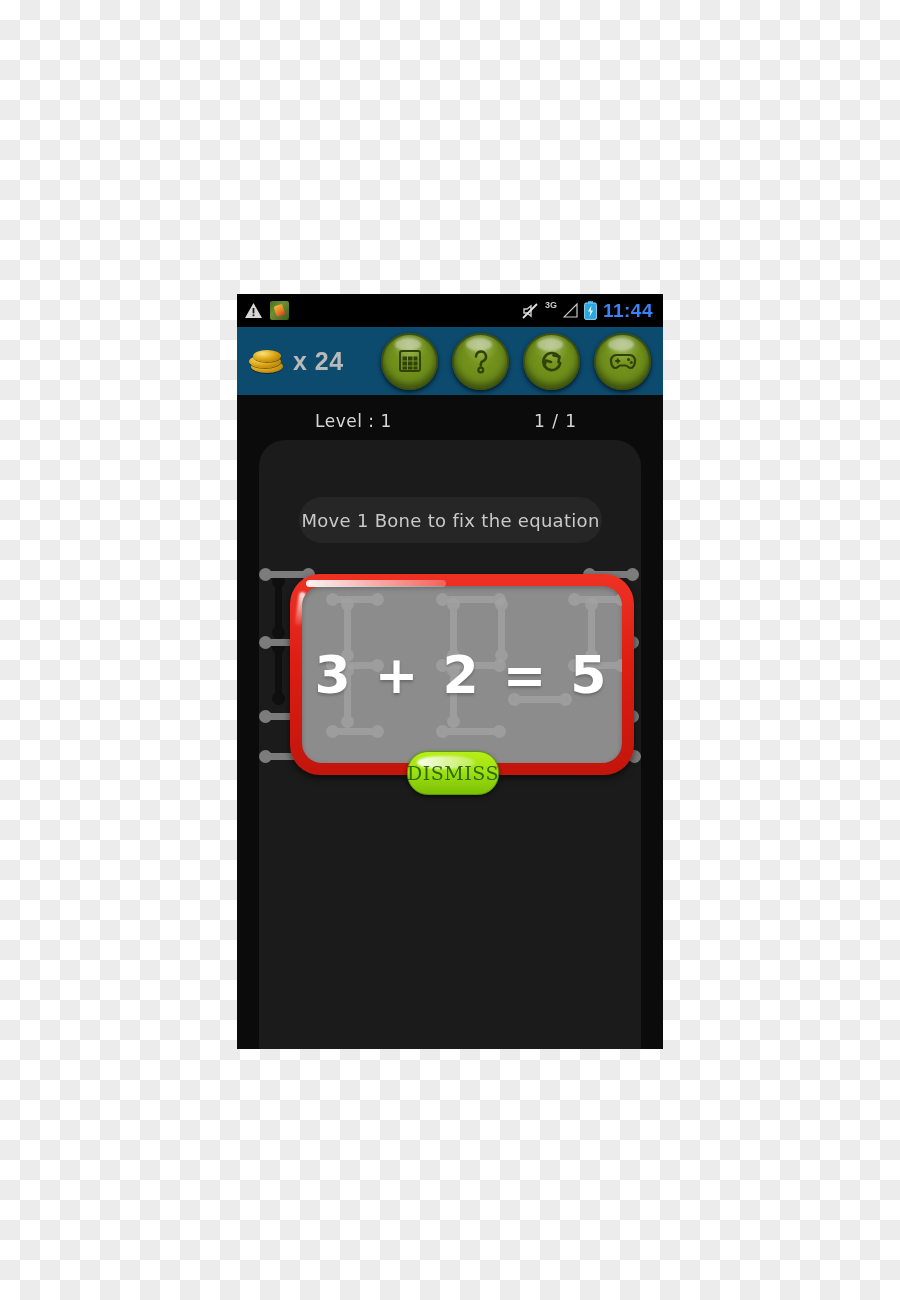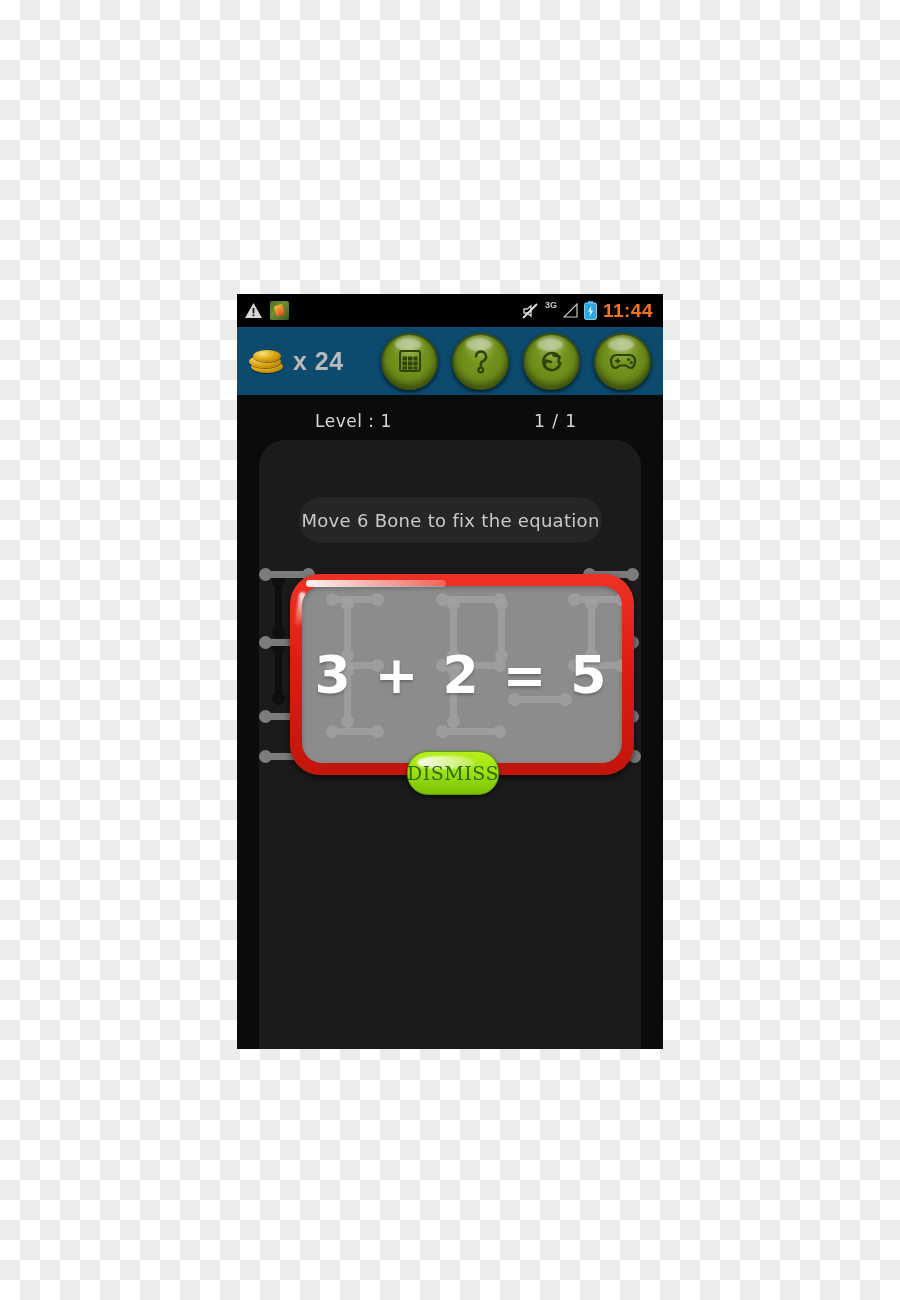--- a/index.html
+++ b/index.html
@@ -71,21 +71,21 @@
     color: #c9ccc9;
     font-weight: bold;
     line-height: 1;
     position: relative;
     top: -5px;
     letter-spacing: 0;
   }
   .sb-signal { width: 15px; height: 15px; }
   .sb-battery { width: 13px; height: 19px; position: relative; }
   .sb-time {
-    color: #f97316;
+    color: #3b82f6;
     font-size: 19px;
     font-weight: bold;
     letter-spacing: 0.5px;
     line-height: 1;
   }
 
   
   #hud {
     position: absolute;
     left: 0; top: 33px;
@@ -459,21 +459,21 @@
   <div id="game-area">
 
     <div id="level-row">
       <span id="level-label">Level : 1</span>
       <span id="score-label">1 / 1</span>
     </div>
 
     <div id="board">
 
       <div id="hint-pill">
-        <span id="hint-text">Move 6 Bone to fix the equation</span>
+        <span id="hint-text">Move 1 Bone to fix the equation</span>
       </div>
 
       <div id="bone-field">
         <div class="bone v dark" style="left:16px;  top:18px;  height:52px;"></div>
         <div class="bone v dark" style="left:16px;  top:84px;  height:52px;"></div>
         <div class="bone h" style="left:6px;   top:8px;   width:44px;"></div>
         <div class="bone h" style="left:6px;   top:76px;  width:44px;"></div>
         <div class="bone h" style="left:6px;   top:150px; width:44px;"></div>
         <div class="bone h" style="left:6px;   top:190px; width:52px;"></div>
 

